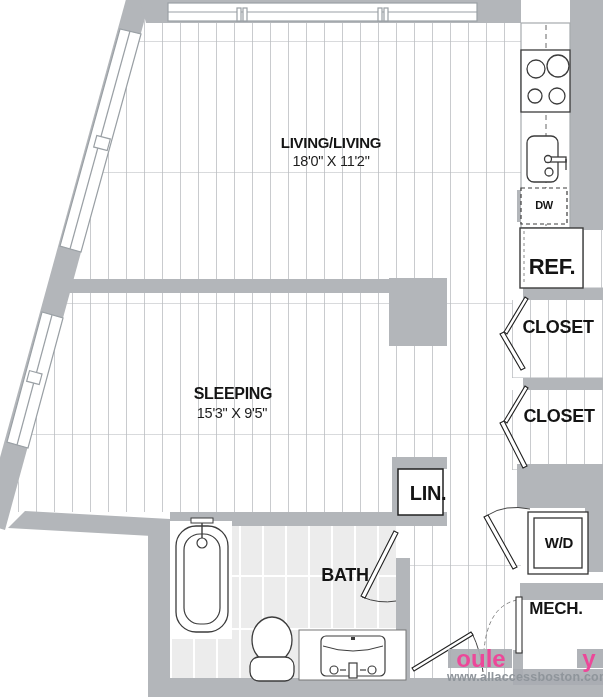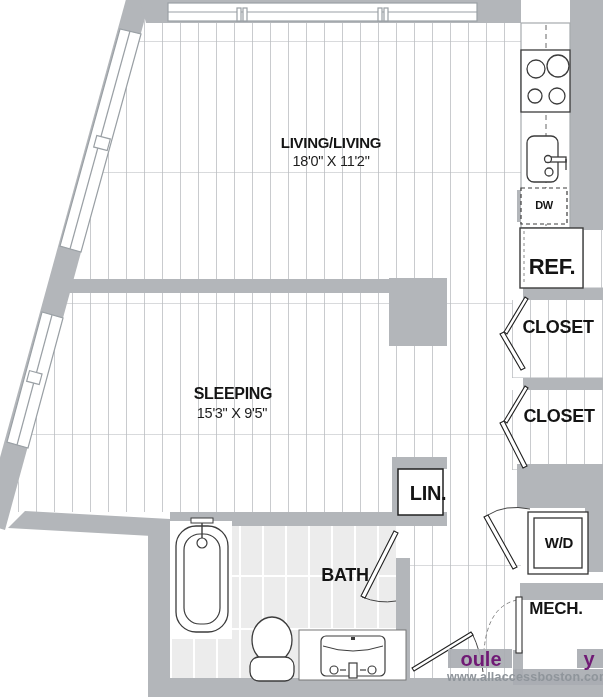--- a/index.html
+++ b/index.html
@@ -23,21 +23,21 @@
       repeating-linear-gradient(90deg, #ffffff 0 2px, transparent 2px 23px);
   }
   svg{position:absolute;left:0;top:0;}
   .lbl{
     position:absolute;transform:translate(-50%,-50%);
     font-weight:bold;color:#141414;white-space:nowrap;letter-spacing:-0.3px;
   }
   .dims{font-weight:normal;color:#1c1c1c;}
   .wm-patch{position:absolute;background:#a9adb2;opacity:.92;}
   .wm1{
-    position:absolute;color:#701a75;font-weight:bold;font-size:20px;
+    position:absolute;color:#ec4899;font-weight:bold;font-size:24px;
     transform:translate(-50%,-50%);white-space:nowrap;
   }
   .wm2{
     position:absolute;color:#8f959b;font-weight:bold;font-size:12.5px;
     white-space:nowrap;letter-spacing:.2px;
   }
 </style>
 </head>
 <body>
 

